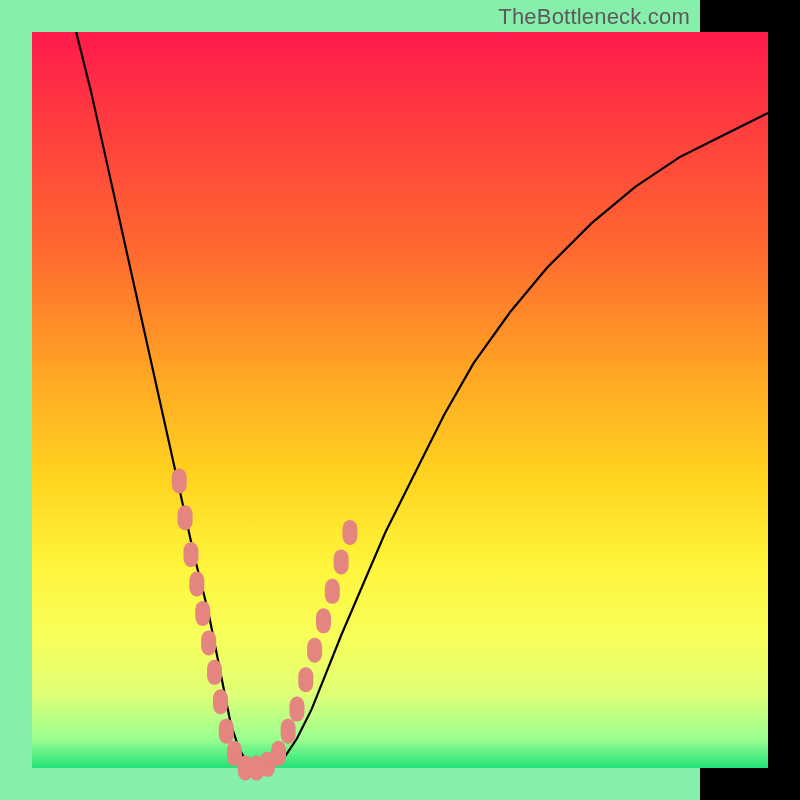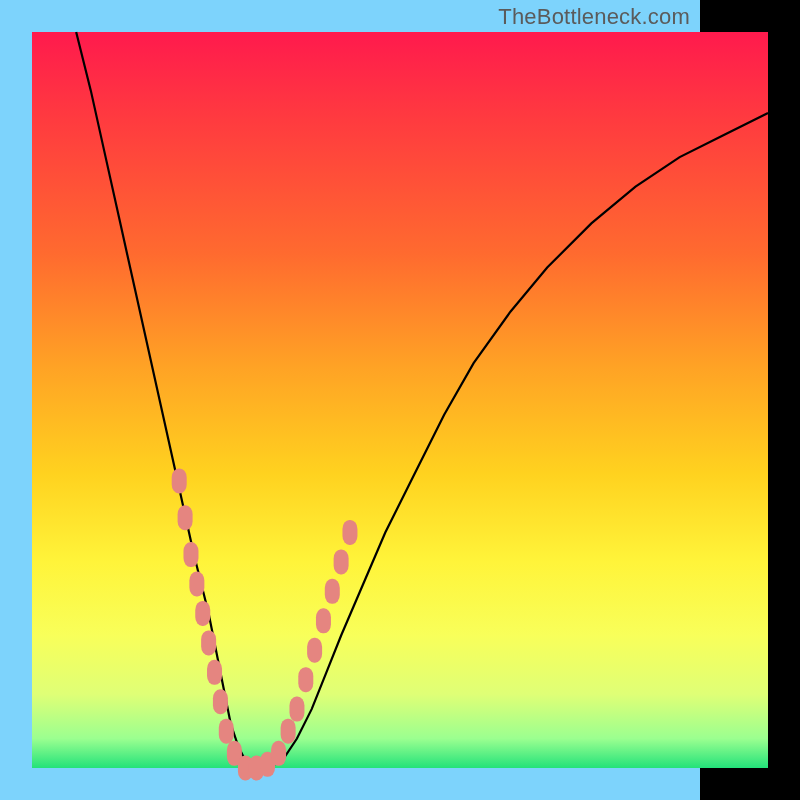--- a/index.html
+++ b/index.html
@@ -8,21 +8,21 @@
     width: 800px;
     height: 800px;
     overflow: hidden;
     background: #000;
     font-family: Arial, Helvetica, sans-serif;
   }
   .frame {
     position: relative;
     width: 700px;
     height: 800px;
-    background: #7dd3fc;
+    background: #86efac;
     text-align: center;
   }
   .plot-area {
     position: absolute;
     left: 32px;
     top: 32px;
     width: 736px;
     height: 736px;
     
     background: linear-gradient(

